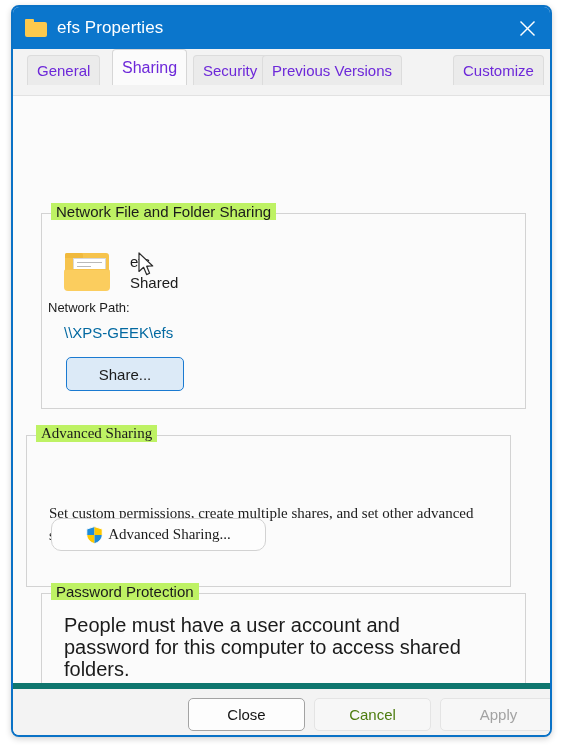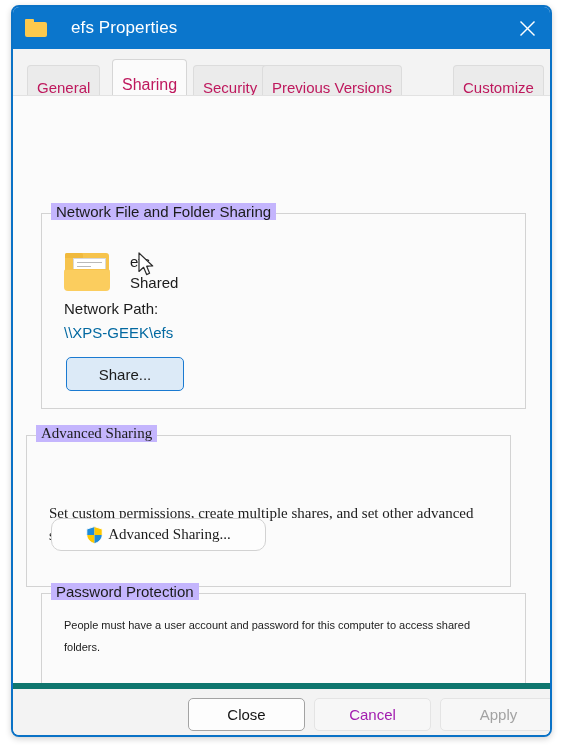--- a/index.html
+++ b/index.html
@@ -64,21 +64,20 @@
     left: 0; top: 3px;
     width: 22px; height: 15px;
     background: #fcc94d;
     border-radius: 1px 2px 2px 2px;
   }
   #title-text {
     color: #ffffff;
     font-size: 17px;
     letter-spacing: 0.1px;
     white-space: nowrap;
-    margin-left: 14px;
   }
   #close-button {
     position: absolute;
     right: 0; top: 0;
     width: 46px; height: 42px;
     display: flex;
     align-items: center;
     justify-content: center;
     cursor: default;
   }
@@ -87,31 +86,31 @@
   
   #tabstrip {
     position: relative;
     height: 46px;
     background: #f3f3f3;
     padding-left: 6px;
     box-sizing: border-box;
   }
   .tab-item {
     position: absolute;
-    bottom: 0;
-    box-sizing: border-box;
-    font-size: 15px;
-    color: #be185d;
+    bottom: 10px;
+    box-sizing: border-box;
+    font-size: 15px;
+    color: #6d28d9;
     background: #ebebeb;
     border: 1px solid #dcdcdc;
     border-bottom: none;
     border-radius: 4px 4px 0 0;
     height: 30px;
     line-height: 29px;
-    padding: 7px 9px;
+    padding: 0 9px;
     white-space: nowrap;
     cursor: default;
   }
   .tab-item.active {
     background: #fbfbfb;
     border-color: #d6d6d6;
     height: 36px;
     line-height: 35px;
     font-size: 16px;
     z-index: 3;
@@ -131,21 +130,21 @@
   .groupbox {
     position: absolute;
     box-sizing: border-box;
     border: 1px solid #d3d3d3;
     background: transparent;
   }
   .groupbox > .gb-legend {
     position: absolute;
     top: -11px;
     left: 9px;
-    background: #c4b5fd;
+    background: #bef264;
     padding: 0 5px;
     font-size: 15px;
     color: #1b1b1b;
     white-space: nowrap;
   }
 
   
   #gb-network  { left: 28px; top: 117px; width: 485px; height: 196px; }
 
   #shared-folder-row {
@@ -205,23 +204,23 @@
   #shared-folder-text {
     font-size: 15px;
     color: #1b1b1b;
     line-height: 21px;
     padding-top: 2px;
   }
   #shared-folder-text div { white-space: nowrap; }
 
   #network-path-label {
     position: absolute;
-    left: 22px;
+    left: 6px;
     top: 86px;
-    font-size: 15px;
+    font-size: 13px;
     color: #1b1b1b;
   }
   #network-path-value {
     position: absolute;
     left: 22px;
     top: 110px;
     font-size: 15px;
     color: #0369a1;
   }
 
@@ -282,21 +281,21 @@
   .shield-icon svg { display: block; }
 
   
   #gb-password { left: 28px; top: 497px; width: 485px; height: 138px; }
 
   #password-desc1 {
     position: absolute;
     left: 22px;
     top: 20px;
     width: 420px;
-    font-size: 11px;
+    font-size: 20px;
     color: #1b1b1b;
     line-height: 22px;
   }
   #password-desc2 {
     position: absolute;
     left: 22px;
     top: 84px;
     width: 450px;
     font-size: 15px;
     color: #1b1b1b;
@@ -327,21 +326,21 @@
     border-radius: 5px;
     font-size: 15px;
     display: flex;
     align-items: center;
     justify-content: center;
     box-sizing: border-box;
     cursor: default;
     background: #fdfdfd;
   }
   #close-btn  { left: 175px; border: 1px solid #a3a3a3; color: #141414; }
-  #cancel-btn { left: 301px; border: 1px solid #e4e4e4; color: #a21caf; background:#f7f7f7; }
+  #cancel-btn { left: 301px; border: 1px solid #e4e4e4; color: #4d7c0f; background:#f7f7f7; }
   #apply-btn  { left: 427px; border: 1px solid #e4e4e4; color: #a3a3a3; background:#f7f7f7; }
 
   
   #cursor {
     position: absolute;
     left: 153px;
     top: 286px;
     width: 18px;
     height: 26px;
     pointer-events: none;

